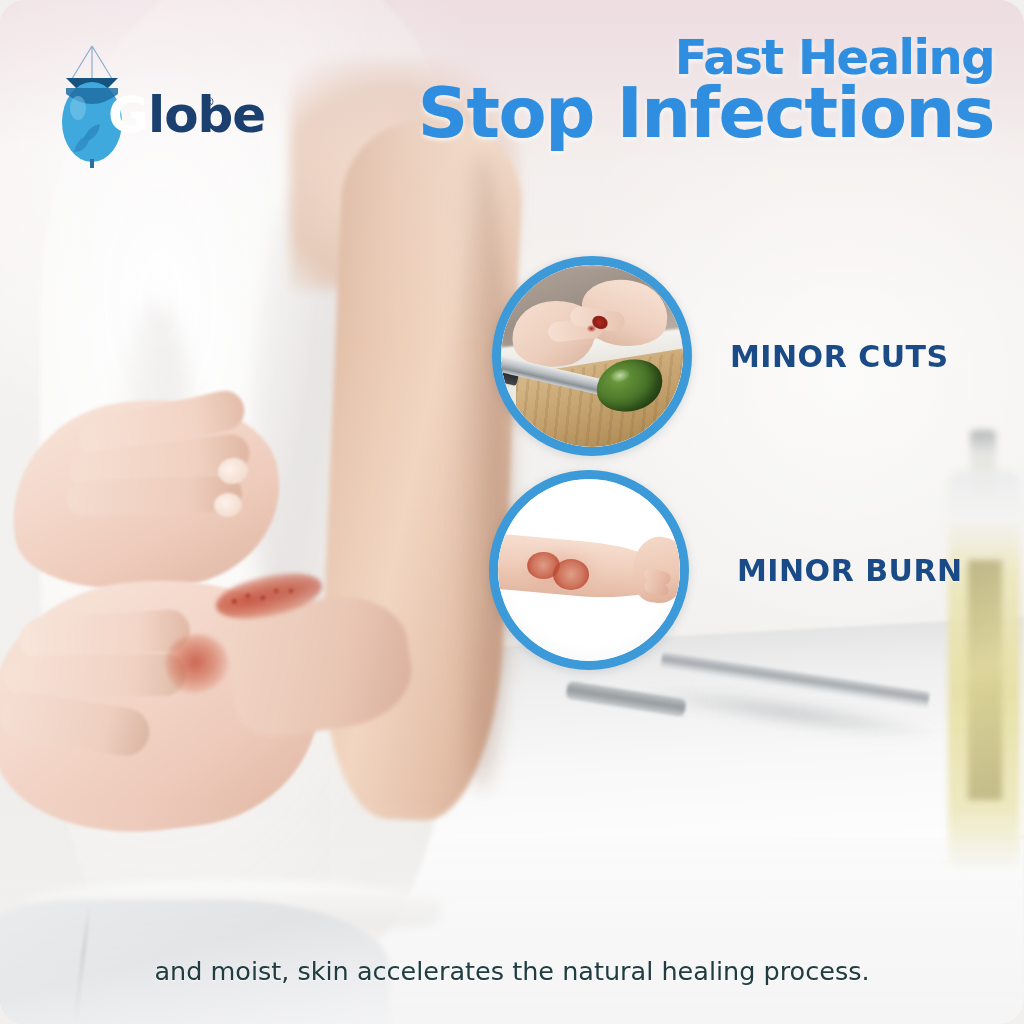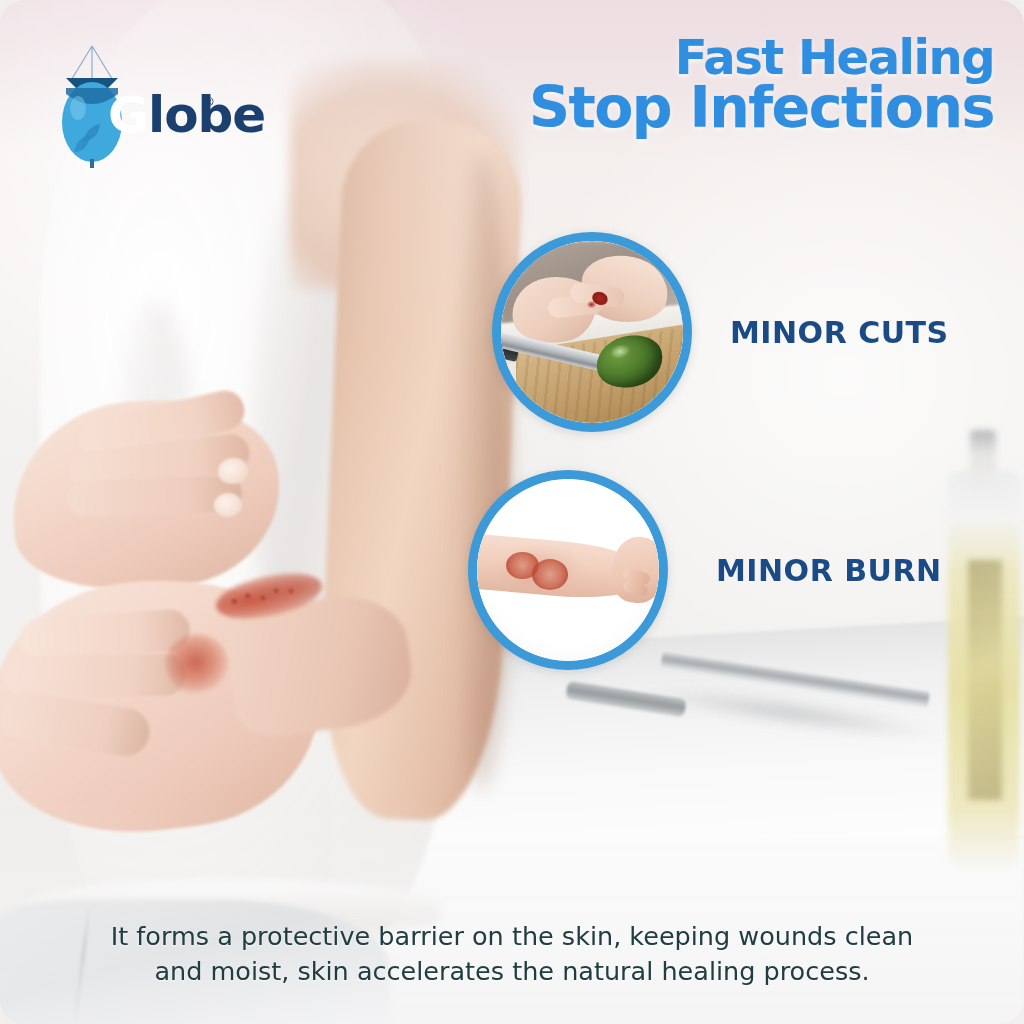--- a/index.html
+++ b/index.html
@@ -282,26 +282,26 @@
   .headline-line {
     display:block;
     font-family:"DejaVu Sans", sans-serif;
     font-weight:700;
     font-size:48px;
     line-height:0.96;
     letter-spacing:-1.5px;
     color:#2f8ee0;
     text-shadow: 0 2px 5px rgba(255,255,255,.85), 0 0 1px rgba(30,110,180,.5);
   }
-  .headline-line.l2 { font-size:57px; }
+  .headline-line.l2 { font-size:70px; }
 
   
   .benefit-row { position:absolute; display:flex; align-items:center; }
-  .benefit-row.r1 { left:492px; top:232px; }
-  .benefit-row.r2 { left:468px; top:470px; }
+  .benefit-row.r1 { left:492px; top:256px; }
+  .benefit-row.r2 { left:489px; top:470px; }
   .benefit-row.r3 { left:492px; top:700px; }
 
   .benefit-circle {
     position:relative;
     width:200px; height:200px;
     border-radius:50%;
     border:9px solid #3d9ad8;
     overflow:hidden;
     background:#ffffff;
     box-shadow:0 2px 10px rgba(70,90,110,.18);
@@ -541,17 +541,16 @@
         <div class="c2-burn-blush"></div>
         <div class="c2-burn1"></div>
         <div class="c2-burn2"></div>
       </div>
     </div>
     <div class="benefit-label">MINOR BURN</div>
   </div>
 
 
   <div class="caption">
-    <span class="caption-line">It forms a protective barrier on the skin, keeping wounds clean</span>
     <span class="caption-line">and moist, skin accelerates the natural healing process.</span>
   </div>
 
 </div>
 
 </body></html>

